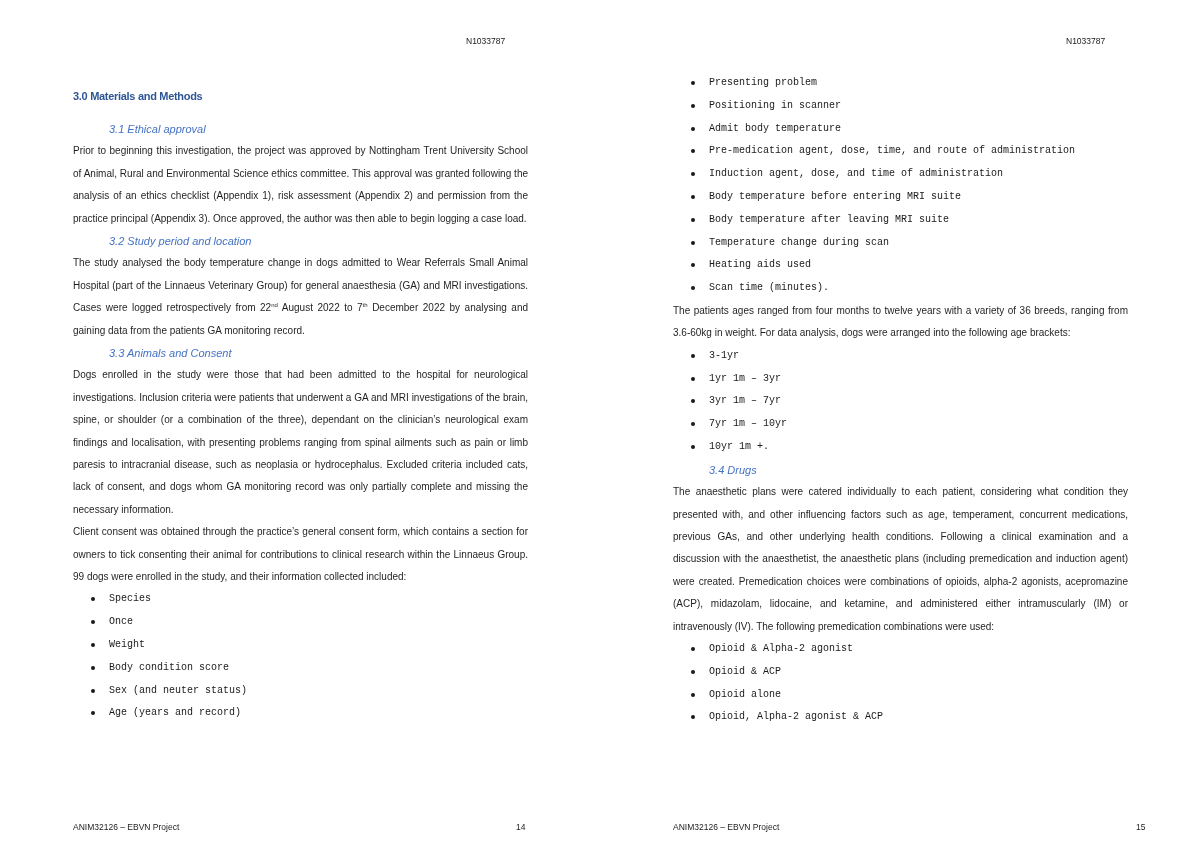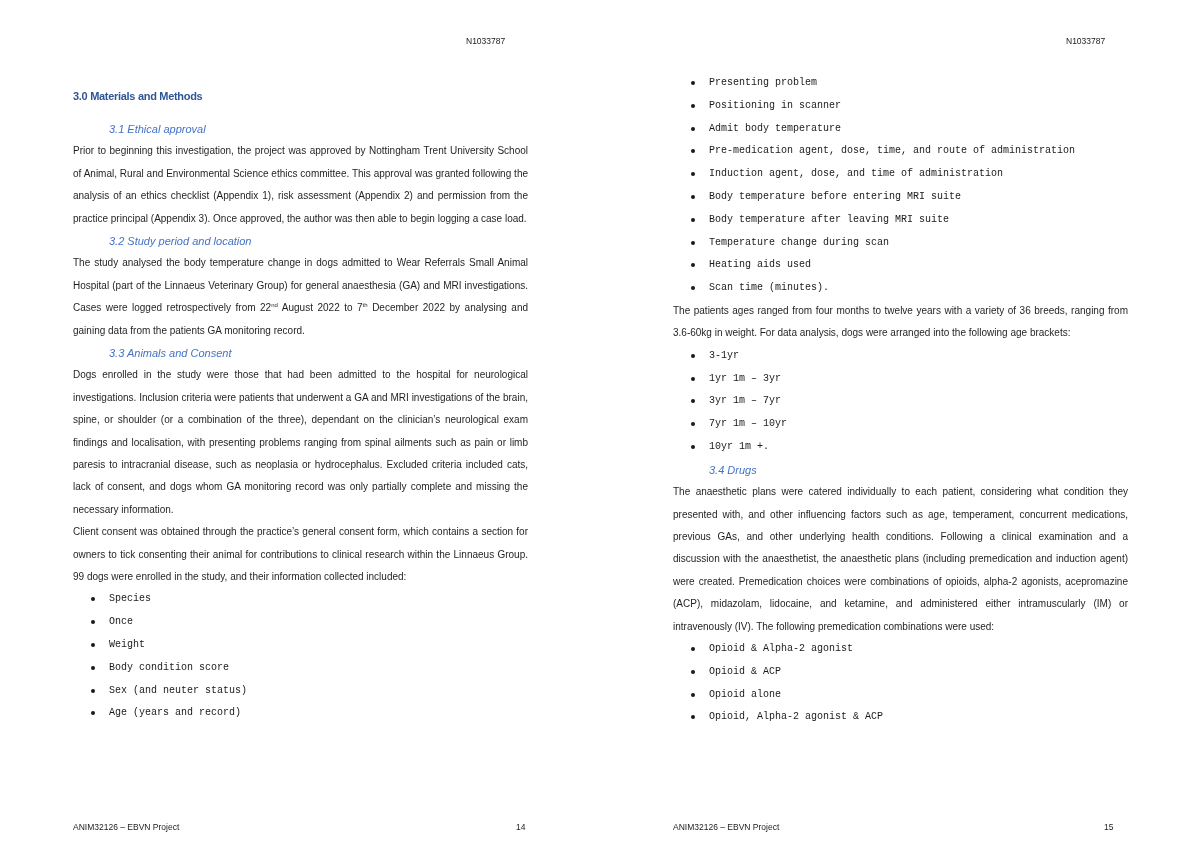--- a/index.html
+++ b/index.html
@@ -19,21 +19,21 @@
   h2.sub { margin: 0; font-size: 11px; font-style: italic; font-weight: normal; color: #4472c4;
            padding-left: 36px; height: 22.4px; line-height: 22.4px; }
   p.body { margin: 0; font-size: 10px; line-height: 22.4px; text-align: justify; color: #1f1f1f; }
   ul.bullets { list-style: none; margin: 0; padding: 0; font-family: Liberation Mono, monospace; }
   ul.bullets li { position: relative; padding-left: 36px; font-size: 10px; line-height: 22.8px; height: 22.8px; }
   ul.bullets li .dot { position: absolute; left: 18px; top: 9px; width: 4px; height: 4px; border-radius: 50%; background: #1a1a1a; }
   sup { font-size: 6px; line-height: 0; }
   .footer { position: absolute; top: 802px; font-size: 8.5px; color: #222; margin-top: 20px; }
   .footer.course { left: 73px; }
   .footer.num { left: 516px; }
-  .page.right .footer.num { left: 504px; }
+  .page.right .footer.num { left: 536px; }
 </style>
 </head>
 <body>
 
 <div class="page left">
   <div class="header-id">N1033787</div>
   <div class="content">
     <h1 class="section">3.0 Materials and Methods</h1>
     <h2 class="sub">3.1 Ethical approval</h2>
     <p class="body">Prior to beginning this investigation, the project was approved by Nottingham Trent University School of Animal, Rural and Environmental Science ethics committee. This approval was granted following the analysis of an ethics checklist (Appendix 1), risk assessment (Appendix 2) and permission from the practice principal (Appendix 3). Once approved, the author was then able to begin logging a case load.</p>

